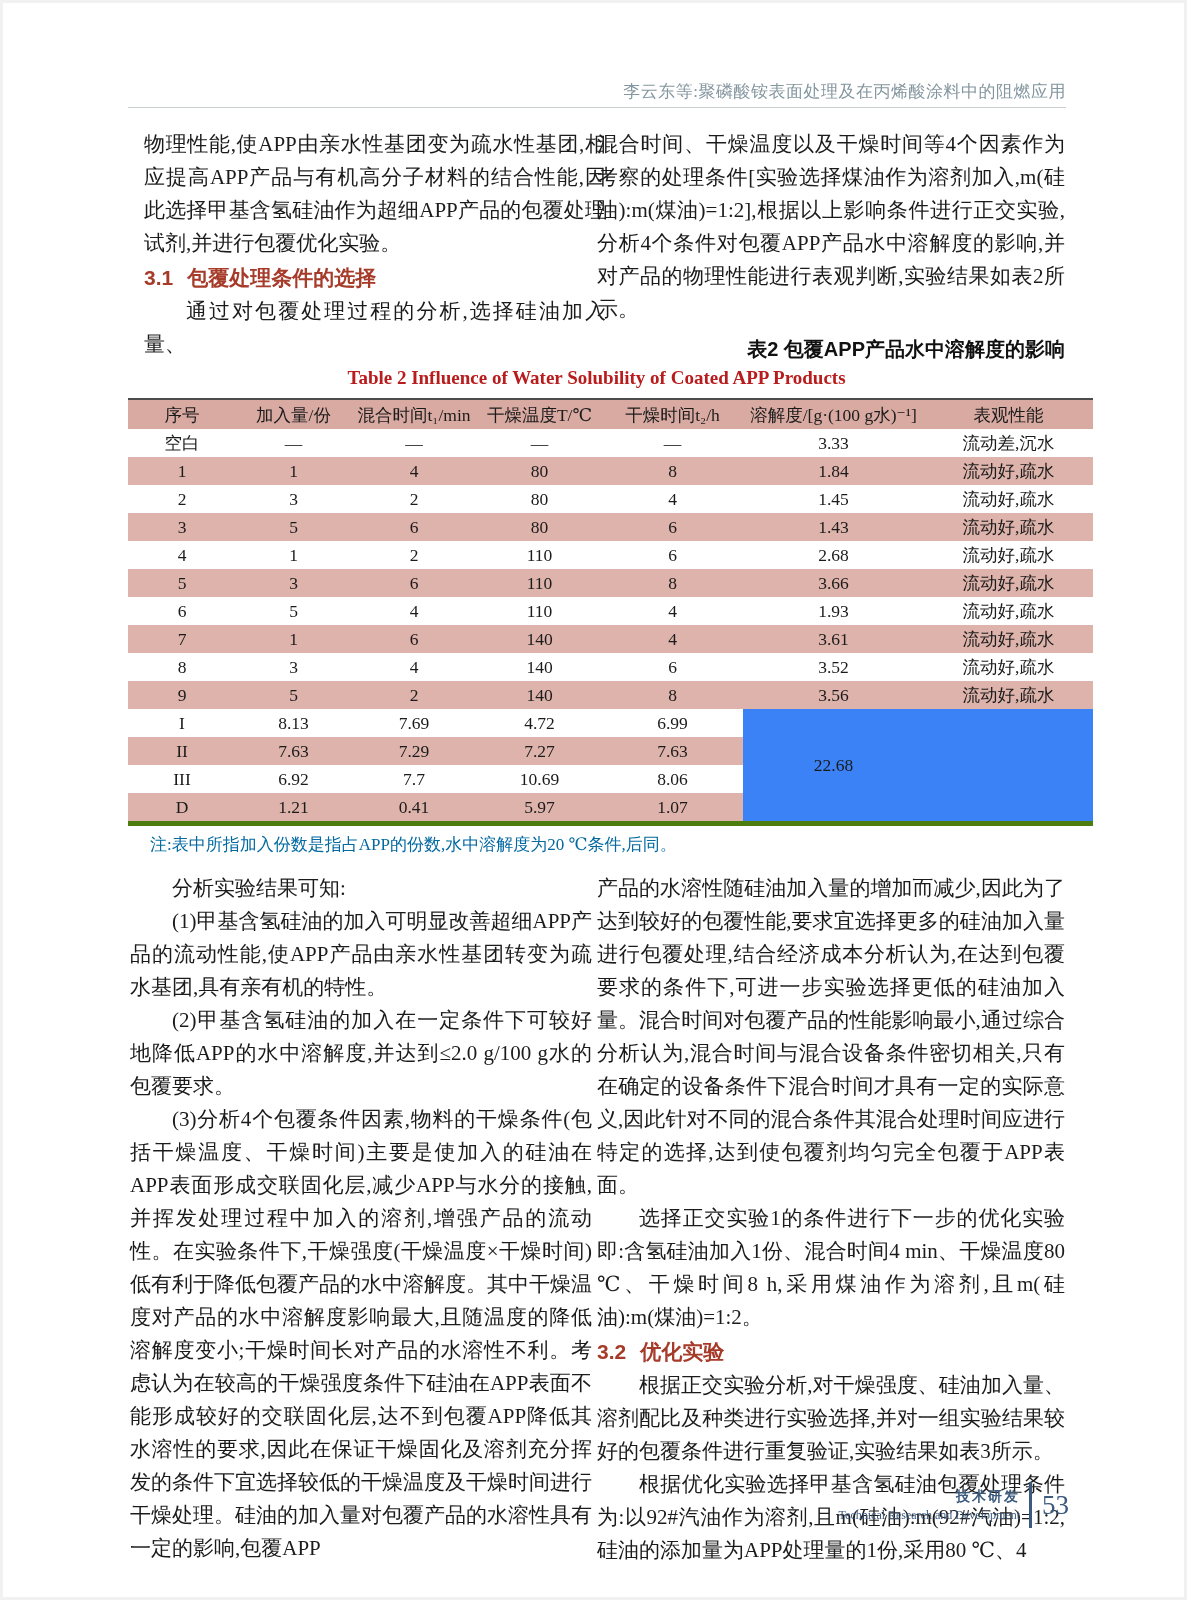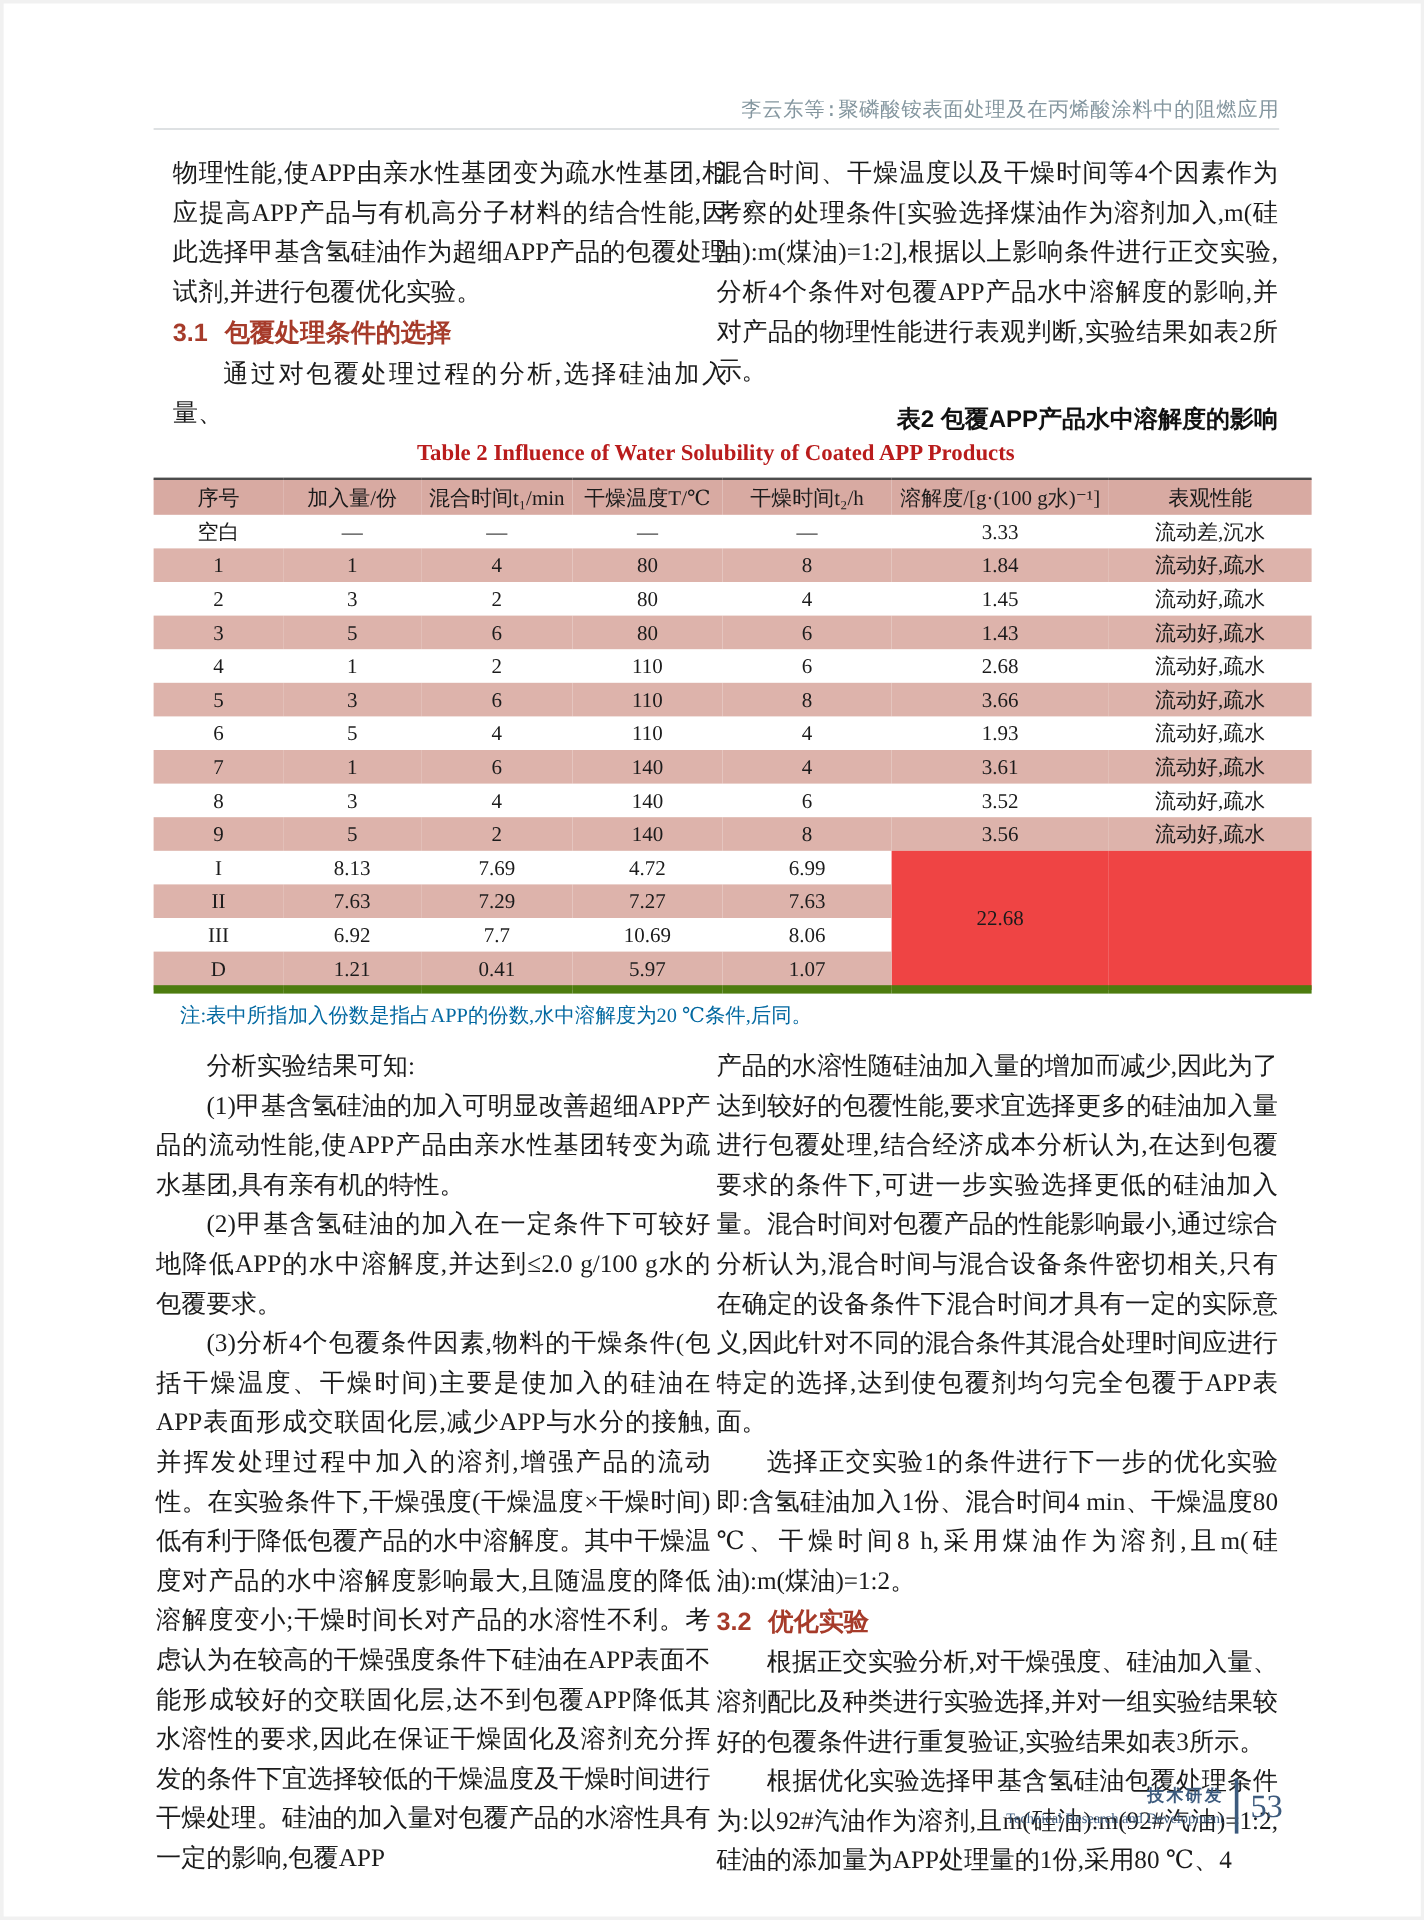--- a/index.html
+++ b/index.html
@@ -3,21 +3,21 @@
 <meta charset="utf-8">
 <style>
   html,body { margin:0; padding:0; background:#ffffff; }
   .page {
     position:relative; width:1187px; height:1600px; background:#ffffff;
     font-family:"Liberation Serif","DejaVu Serif",serif; color:#1b1b1b;
     overflow:hidden; box-shadow: inset 0 0 0 3px #f1f1f1;
   }
   .running-head {
     position:absolute; top:80px; right:121px;
-    font-family:Liberation Mono, monospace;
+    font-family:Liberation Serif, serif;
     font-size:17px; color:#84969f; letter-spacing:0.5px;margin-left:14px;
   }
   .head-rule { position:absolute; top:107px; left:128px; width:938px; height:1px; background:#c9ced1; }
 
   .col { position:absolute; text-align:justify; font-size:21px; line-height:33px; }
   .col p { margin:0; }
   .indent { text-indent:2em; }
   .sec-heading {
     font-family:"Liberation Sans","DejaVu Sans",sans-serif; font-weight:bold;
     color:#a63b2a; font-size:21px; line-height:35px; text-align:left;
@@ -28,27 +28,27 @@
   .tbl-title-cn {
     text-align:right; font-family:"Liberation Sans","DejaVu Sans",sans-serif;
     font-weight:bold; font-size:20px; color:#111;
   }
   .tbl-title-en {
     text-align:center; font-family:"Liberation Serif","DejaVu Serif",serif;
     font-weight:bold; font-size:19px; margin-top:4px; color:#b91c1c;
   }
   table.data {
     width:100%; border-collapse:collapse; margin-top:9px;
-    border-top:2px solid #4c4c4c; border-bottom:7px solid #4d7c0f;
+    border-top:2px solid #4c4c4c; border-bottom:5px solid #4d7c0f;
     font-size:17.5px; table-layout:fixed;
   }
   table.data th, table.data td { text-align:center; padding:0 2px; height:28px; font-weight:normal; }
   table.data thead tr { background:#d8aaa2; height:30px; }
   table.data tr.pink td { background:#ddb3ab; }
-  table.data td.merged { background:#ef4444; vertical-align:middle; }
+  table.data td.merged { background:#3b82f6; vertical-align:middle; }
   .c0{width:104px}.c1{width:111px}.c2{width:122px}.c3{width:121px}.c4{width:137px}.c5{width:177px}.c6{width:165px}
   .tbl-note {
     margin-top:7px; padding-left:22px; color:#0369a1; font-size:17px;
     font-family:"Liberation Serif","DejaVu Serif",serif;
   }
 
   .footer { position:absolute; right:118px; top:1482px; display:flex; align-items:center; color:#3c5a7d; }
   .footer-left { text-align:right; margin-right:9px; }
   .footer-cn { font-family:"Liberation Sans","DejaVu Sans",sans-serif; font-weight:bold; font-size:14px; letter-spacing:2px; }
   .footer-en { font-size:12px; margin-top:2px; }

